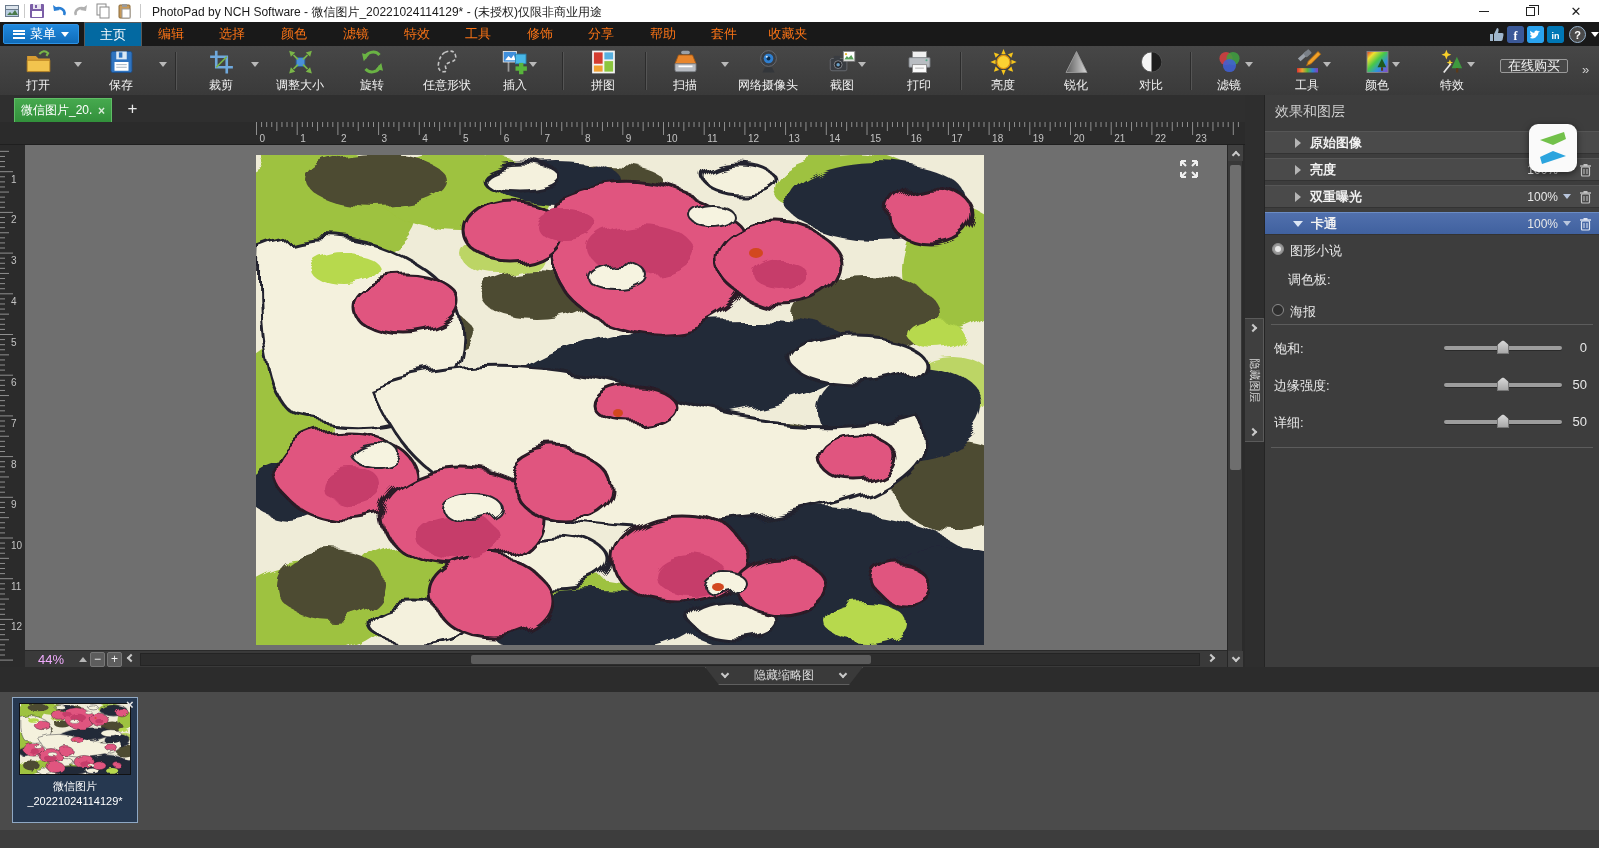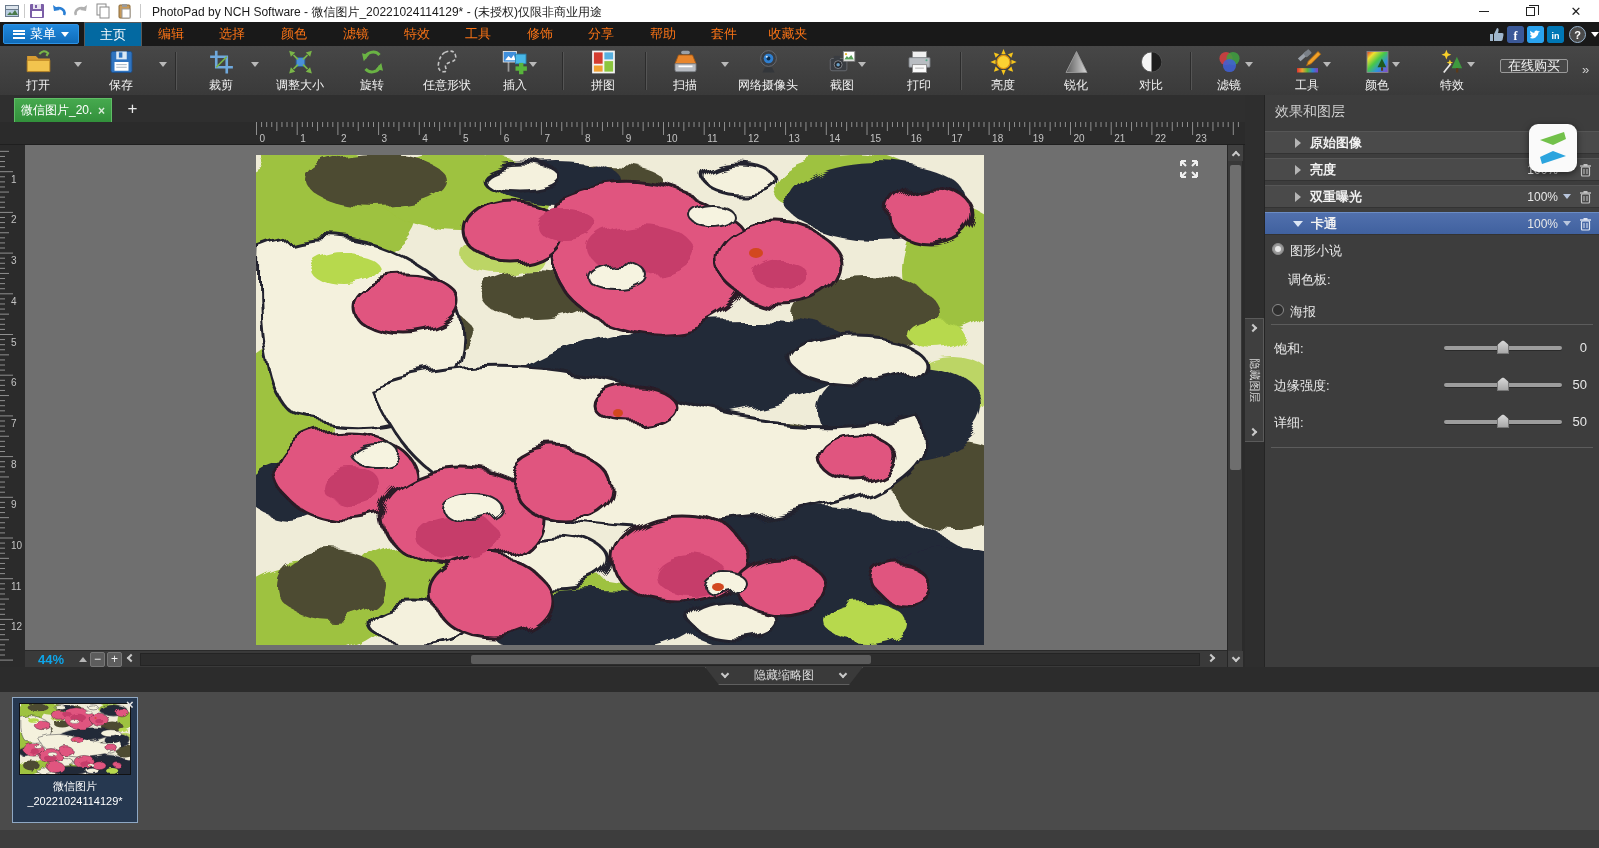--- a/index.html
+++ b/index.html
@@ -55,21 +55,21 @@
   .sbtn{position:absolute;left:0;width:15px;height:16px;background:#414141;display:flex;align-items:center;justify-content:center;}
   #vthumb{position:absolute;left:2px;top:20px;width:11px;height:305px;background:#6e6e6e;border-radius:2px;}
   .chev{display:inline-block;width:6px;height:6px;border-right:2px solid #c9c9c9;border-bottom:2px solid #c9c9c9;}
   .chev.up{transform:rotate(-135deg);margin-top:3px;}
   .chev.down{transform:rotate(45deg);margin-bottom:3px;}
   .chev.left{transform:rotate(135deg);margin-left:3px;}
   .chev.right{transform:rotate(-45deg);margin-right:3px;}
 
   
   #zoombar{position:absolute;left:25px;top:505px;width:1202px;height:17px;background:#3a3a3a;border-top:1px solid #2a2a2a;}
-  #zoom-value{position:absolute;left:13px;top:1px;color:#0ea5e9;font-size:13px;font-weight:bold;}
+  #zoom-value{position:absolute;left:13px;top:1px;color:#f0abfc;font-size:13px;}
   #zoom-spin{position:absolute;left:54px;top:6px;width:0;height:0;border-left:4px solid transparent;border-right:4px solid transparent;border-bottom:5px solid #b5b5b5;}
   .zbtn{position:absolute;top:1px;width:15px;height:15px;background:#5d5d5d;border:1px solid #777;border-radius:2px;color:#f0f0f0;font-size:12px;line-height:12px;text-align:center;}
   #hsl{position:absolute;left:100px;top:4px;}
   #hsr{position:absolute;left:1183px;top:4px;}
   #htrack{position:absolute;left:115px;top:2px;width:1060px;height:13px;background:#2d2d2d;border:1px solid #242424;}
   #hthumb{position:absolute;left:330px;top:1px;width:400px;height:9px;background:#5c5c5c;border-radius:2px;}
 
   
   #rightpanel{position:absolute;left:1245px;top:95px;width:354px;height:577px;background:#3d3d3d;}
   #rail{position:absolute;left:0;top:0;width:20px;height:577px;background:#2e2e2e;border-right:1px solid #242424;}

